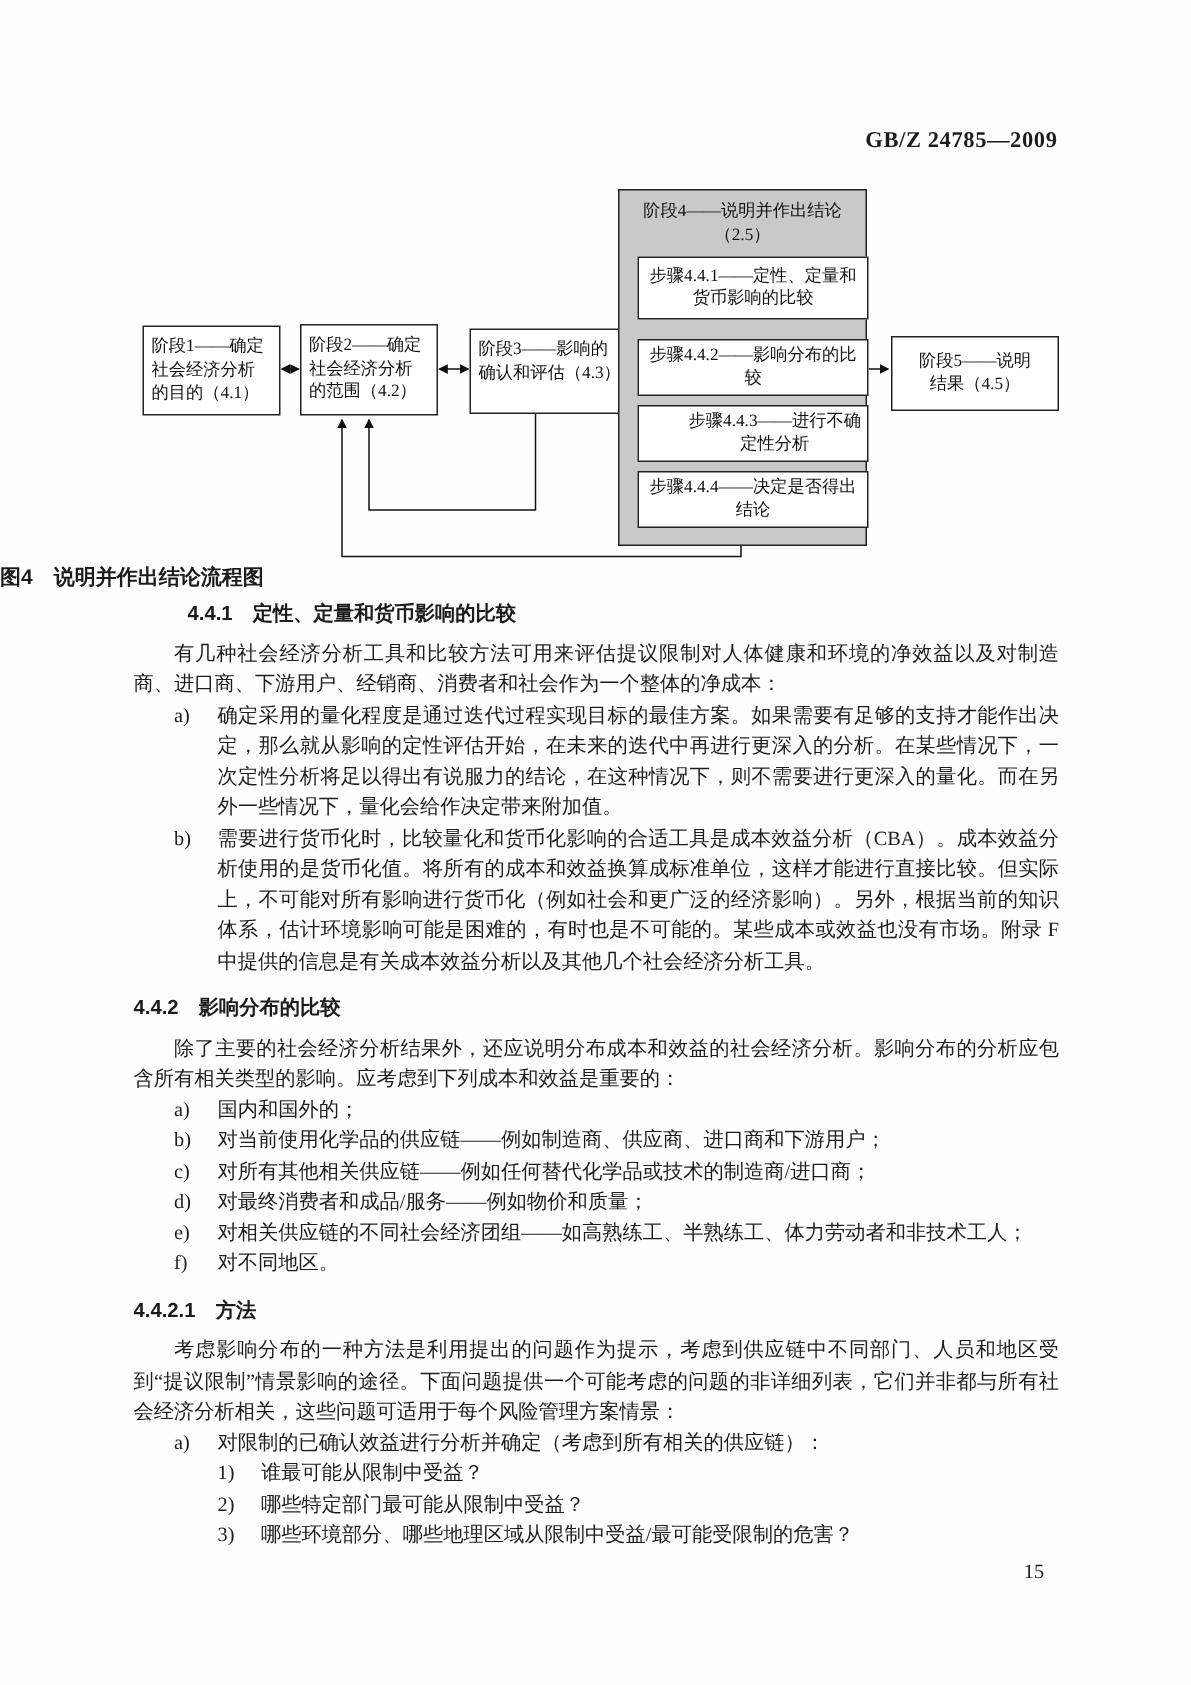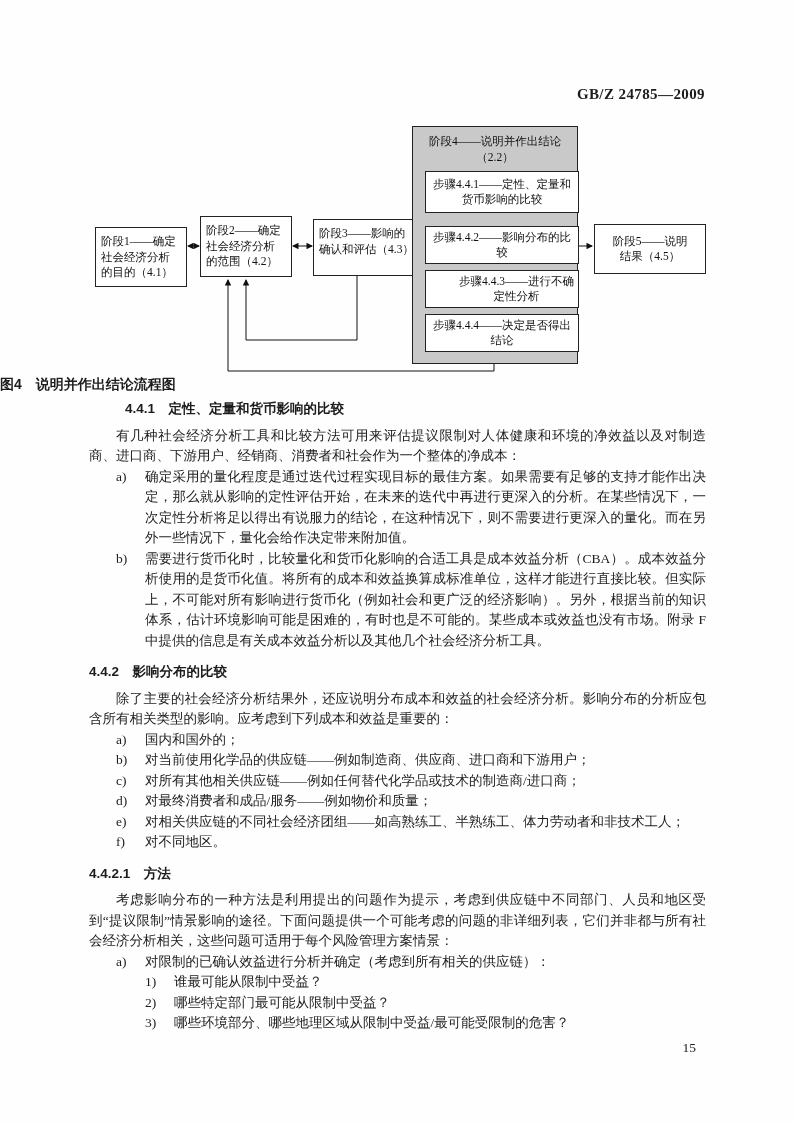--- a/index.html
+++ b/index.html
@@ -19,21 +19,21 @@
   }
 
   
   .fc-lines { position:absolute; left:0; top:0; pointer-events:none; }
   .fc-box {
     position:absolute; border:1px solid #222; background:#ffffff;
     font-size:11.5px; line-height:15.5px; color:#111;
     padding:6px 5px;
   }
   .fc-box.center { display:flex; align-items:center; justify-content:center; text-align:center; padding:3px 14px; }
-  .stage1 { left:95px;  top:227px; width:92px;  height:60px; }
+  .stage1 { left:95px;  top:217px; width:92px;  height:60px; }
   .stage2 { left:200px; top:216px; width:92px;  height:61px; }
   .stage3 { left:313px; top:219px; width:108px;  height:57px; }
   .stage5 { left:594px; top:224px; width:112px; height:50px; }
   .stage4 { left:412px; top:126px; width:166px; height:238px; background:#c9c9c9; padding:0; }
   .stage4-title { text-align:center; padding:7px 14px 0; font-size:11.5px; line-height:15.5px; }
   .step {
     position:absolute; left:12px; width:154px;
     background:#ffffff; border:1px solid #222;
     display:flex; align-items:center; justify-content:center; text-align:center;
     font-size:11.5px; line-height:15px; padding:2px 4px;
@@ -86,21 +86,21 @@
     <line x1="579" y1="246" x2="592" y2="246" stroke="#111" stroke-width="1" marker-end="url(#ah)"></line>
     <path d="M357,276 L357,340 L246,340 L246,280" fill="none" stroke="#111" stroke-width="1" marker-end="url(#ah)"></path>
     <path d="M494,364 L494,371 L228,371 L228,280" fill="none" stroke="#111" stroke-width="1" marker-end="url(#ah)"></path>
   </svg>
 
   <div class="fc-box stage1">阶段1——确定社会经济分析的目的（4.1）</div>
   <div class="fc-box stage2">阶段2——确定社会经济分析的范围（4.2）</div>
   <div class="fc-box stage3">阶段3——影响的确认和评估（4.3）</div>
 
   <div class="fc-box stage4">
-    <div class="stage4-title">阶段4——说明并作出结论（2.2）</div>
+    <div class="stage4-title">阶段4——说明并作出结论（2.5）</div>
     <div class="step step1">步骤4.4.1——定性、定量和货币影响的比较</div>
     <div class="step step2">步骤4.4.2——影响分布的比较</div>
     <div class="step step3">步骤4.4.3——进行不确定性分析</div>
     <div class="step step4">步骤4.4.4——决定是否得出结论</div>
   </div>
 
   <div class="fc-box stage5 center">阶段5——说明结果（4.5）</div>
 
   <div class="fig-caption">图4　说明并作出结论流程图</div>
 

